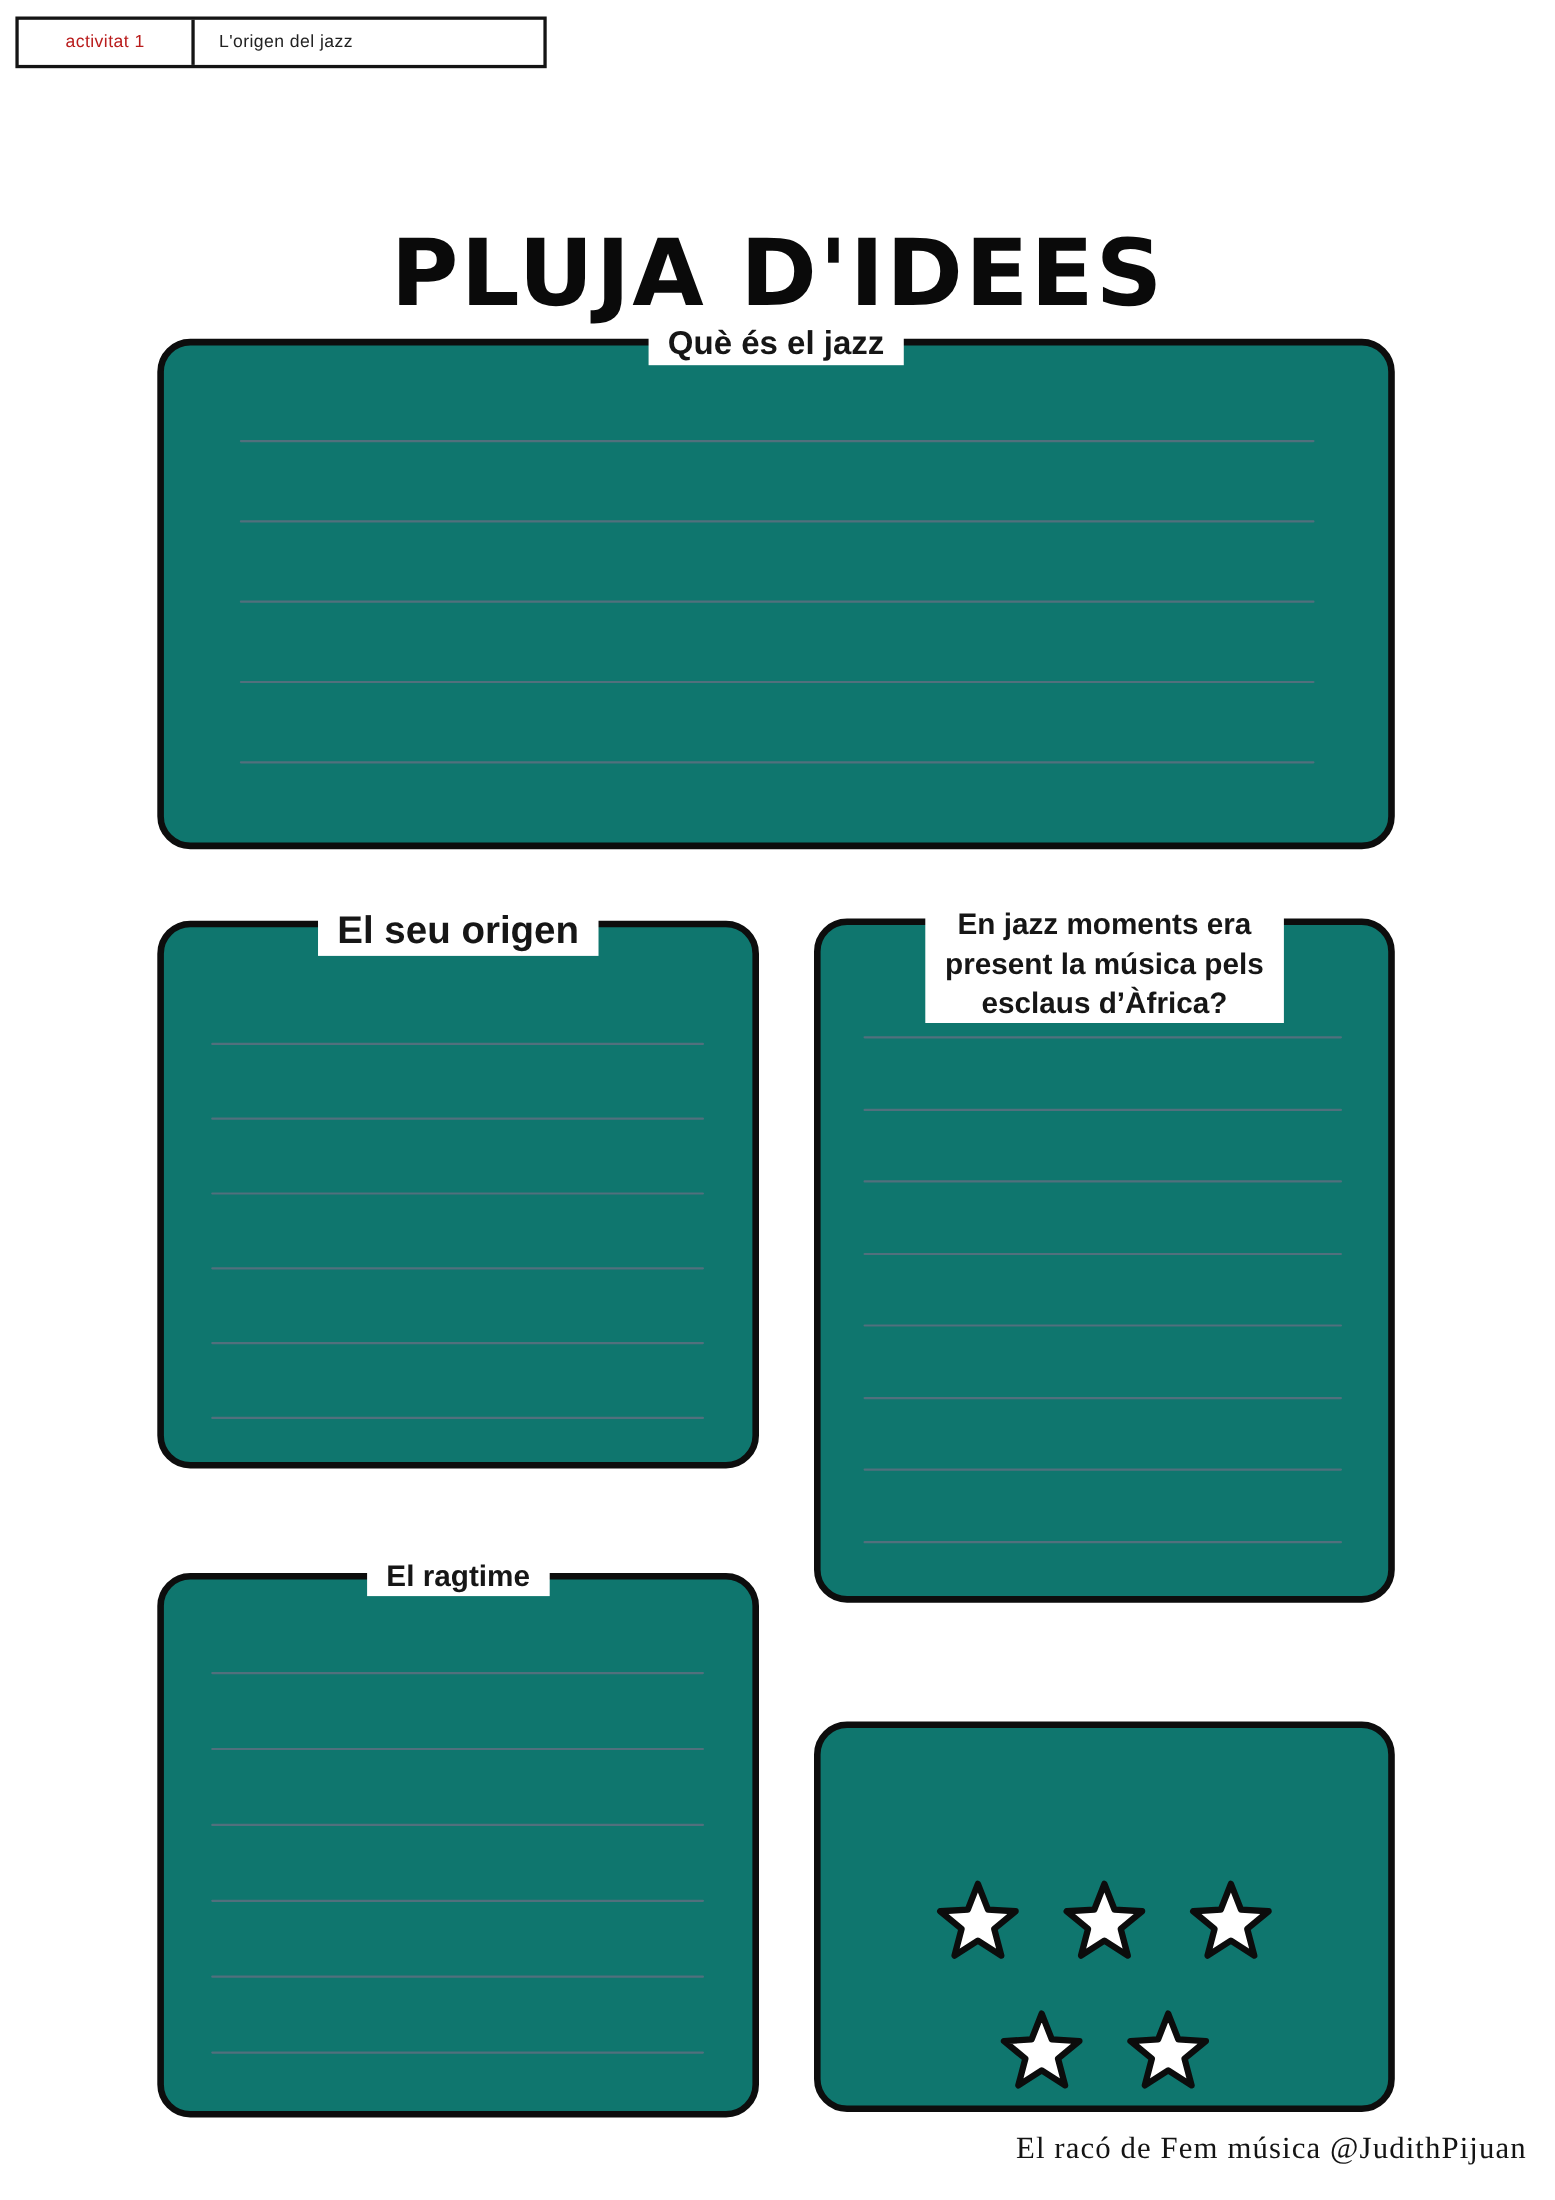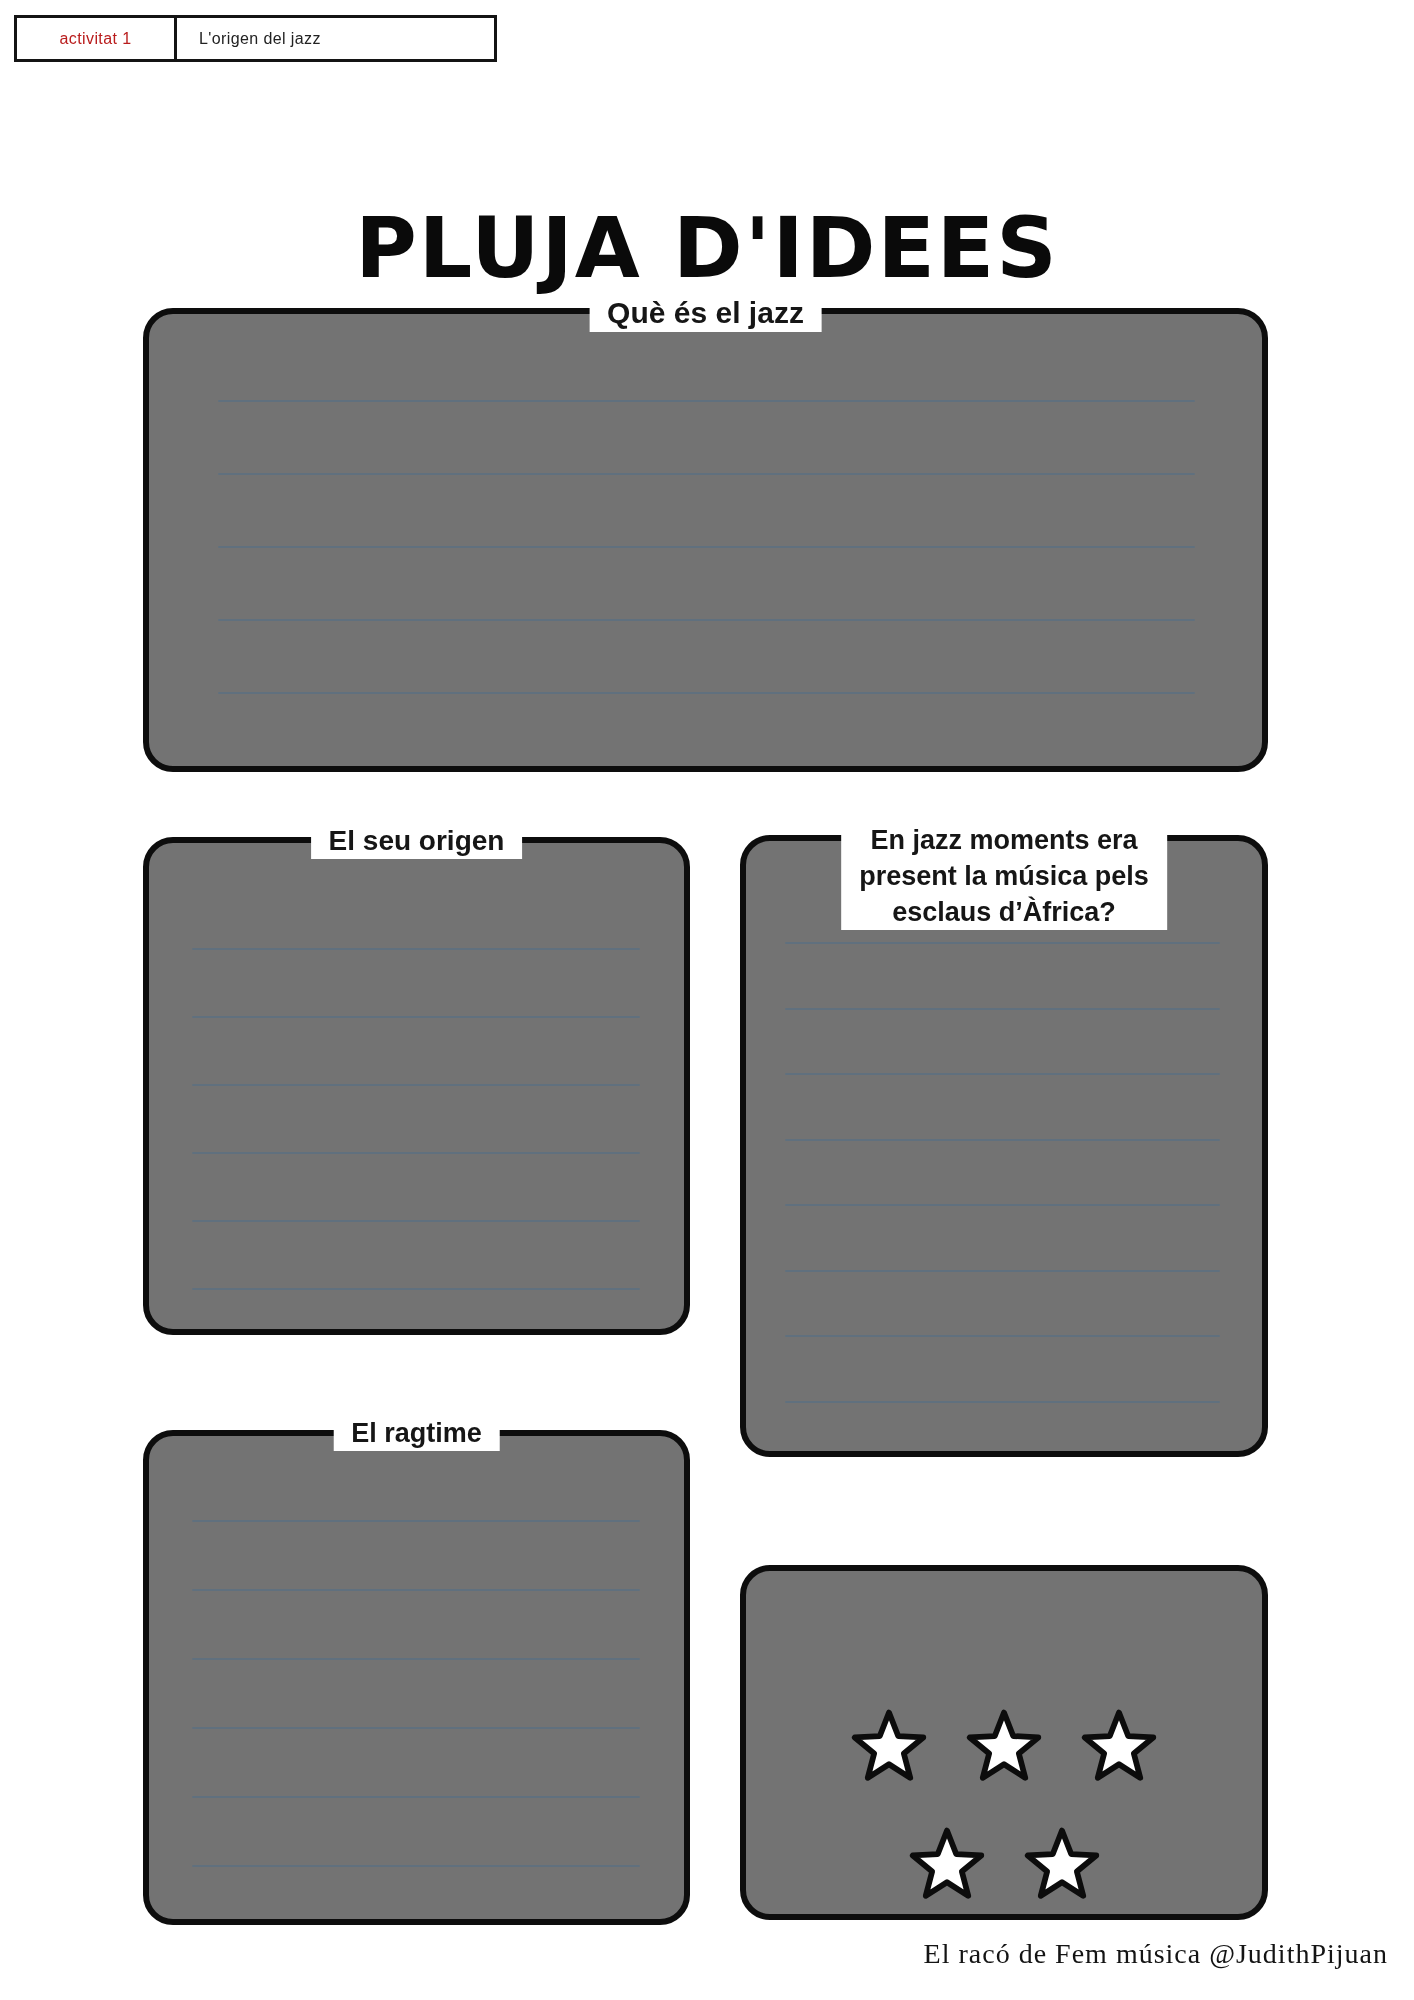--- a/index.html
+++ b/index.html
@@ -35,39 +35,39 @@
   .page-title{
     position:absolute;left:0;right:0;top:150px;text-align:center;
     font-family:"DejaVu Sans",sans-serif;font-weight:900;
     font-size:84px;letter-spacing:2px;line-height:1;color:#0a0a0a;
     white-space:nowrap;
   }
 
   
   .box{
     position:absolute;border:6px solid var(--box_border);
-    border-radius:30px;background:#737373;
+    border-radius:30px;background:#0f766e;
   }
   .box-label{
     position:absolute;left:50%;transform:translateX(-50%);
     background:#fff;padding:0 18px;font-weight:600;color:#161616;
     white-space:nowrap;text-align:center;line-height:1.3;
   }
   .lines{
     position:absolute;display:flex;flex-direction:column;
     justify-content:space-between;
   }
   .write-line{height:2px;background:var(--writing_line);opacity:.85;border-radius:1px;}
 
   #box-jazz{left:143px;top:308px;width:1125px;height:464px;}
   #box-jazz .box-label{top:-21px;font-size:30px;}
   #box-jazz .lines{left:69px;right:67px;top:86px;height:294px;}
 
   #box-origen{left:143px;top:837px;width:547px;height:498px;}
-  #box-origen .box-label{top:-20px;font-size:28px;}
+  #box-origen .box-label{top:-20px;font-size:35px;}
   #box-origen .lines{left:43px;right:44px;top:105px;height:342px;}
 
   #box-esclaus{left:740px;top:835px;width:528px;height:622px;}
   #box-esclaus .box-label{top:-19px;font-size:27px;line-height:36px;white-space:normal;width:max-content;}
   #box-esclaus .lines{left:39px;right:42px;top:101px;height:461px;}
 
   #box-ragtime{left:143px;top:1430px;width:547px;height:495px;}
   #box-ragtime .box-label{top:-20px;font-size:27px;}
   #box-ragtime .lines{left:43px;right:44px;top:84px;height:347px;}
 

